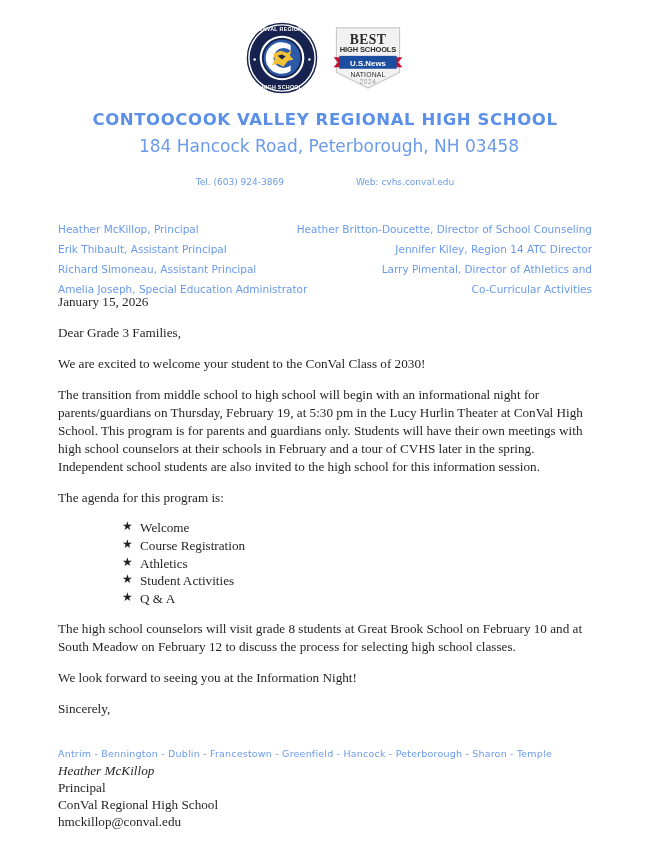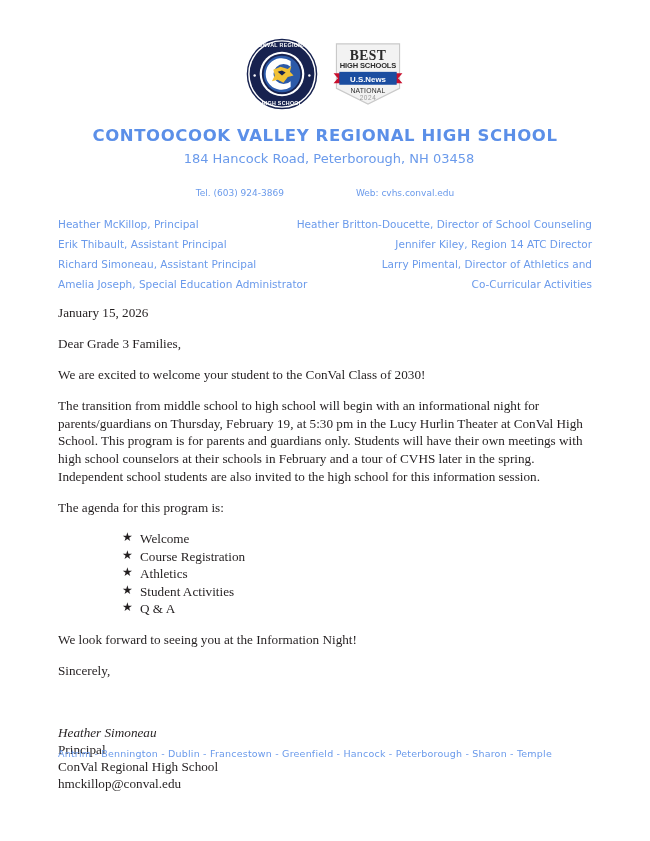--- a/index.html
+++ b/index.html
@@ -18,21 +18,21 @@
 
   .page {
     position: absolute;
     inset: 0;
     width: 650px;
     height: 841px;
   }
 
   
   .letterhead {
-    padding-top: 32px;
+    padding-top: 16px;
     text-align: center;
   }
 
   .logo-row {
     display: flex;
     justify-content: center;
     align-items: center;
     gap: 14px;
     height: 84px;
   }
@@ -55,21 +55,21 @@
     font-weight: bold;
     font-size: 16.5px;
     letter-spacing: 0.6px;
     color: #5b8fe8;
     margin-top: 10px;
     line-height: 1.2;
   }
 
   .address {
     font-family: "DejaVu Sans", "Liberation Sans", sans-serif;
-    font-size: 13px;
+    font-size: 17px;
     color: #6a9aeb;
     margin-top: 5px;
     line-height: 1.3;
     margin-left: 8px;
   }
 
   .contact-line {
     font-family: "DejaVu Sans", "Liberation Sans", sans-serif;
     font-size: 9px;
     color: #6a9aeb;
@@ -84,21 +84,21 @@
     margin: 16px 58px 0 58px;
     font-family: "DejaVu Sans", "Liberation Sans", sans-serif;
     font-size: 10.5px;
     color: #6a9aeb;
     line-height: 1.92;
     position: relative;
     height: 76px;
   }
   .staff-col {
     position: absolute;
-    top: 0;
+    top: 16px;
   }
   .staff-left {
     left: 0;
     text-align: left;
   }
   .staff-right {
     right: 0;
     text-align: right;
   }
   .staff-col div {
@@ -258,27 +258,28 @@
       <li>
         <span class="star">★</span>
         <span>Student Activities</span>
       </li>
       <li>
         <span class="star">★</span>
         <span>Q &amp; A</span>
       </li>
     </ul>
 
+    <p>The high school counselors will visit grade 8 students at Great Brook School on February 10 and at South Meadow on February 12 to discuss the process for selecting high school classes.</p>
 
     <p>We look forward to seeing you at the Information Night!</p>
 
     <p>Sincerely,</p>
 
     <div class="sig-block">
-      <div class="sig-name">Heather Simoneau</div>
+      <div class="sig-name">Heather McKillop</div>
       <div>Principal</div>
       <div>ConVal Regional High School</div>
       <div>hmckillop@conval.edu</div>
     </div>
 
   </div>
 
   <div class="footer">Antrim - Bennington - Dublin - Francestown - Greenfield - Hancock - Peterborough - Sharon - Temple</div>
 
 </div>

